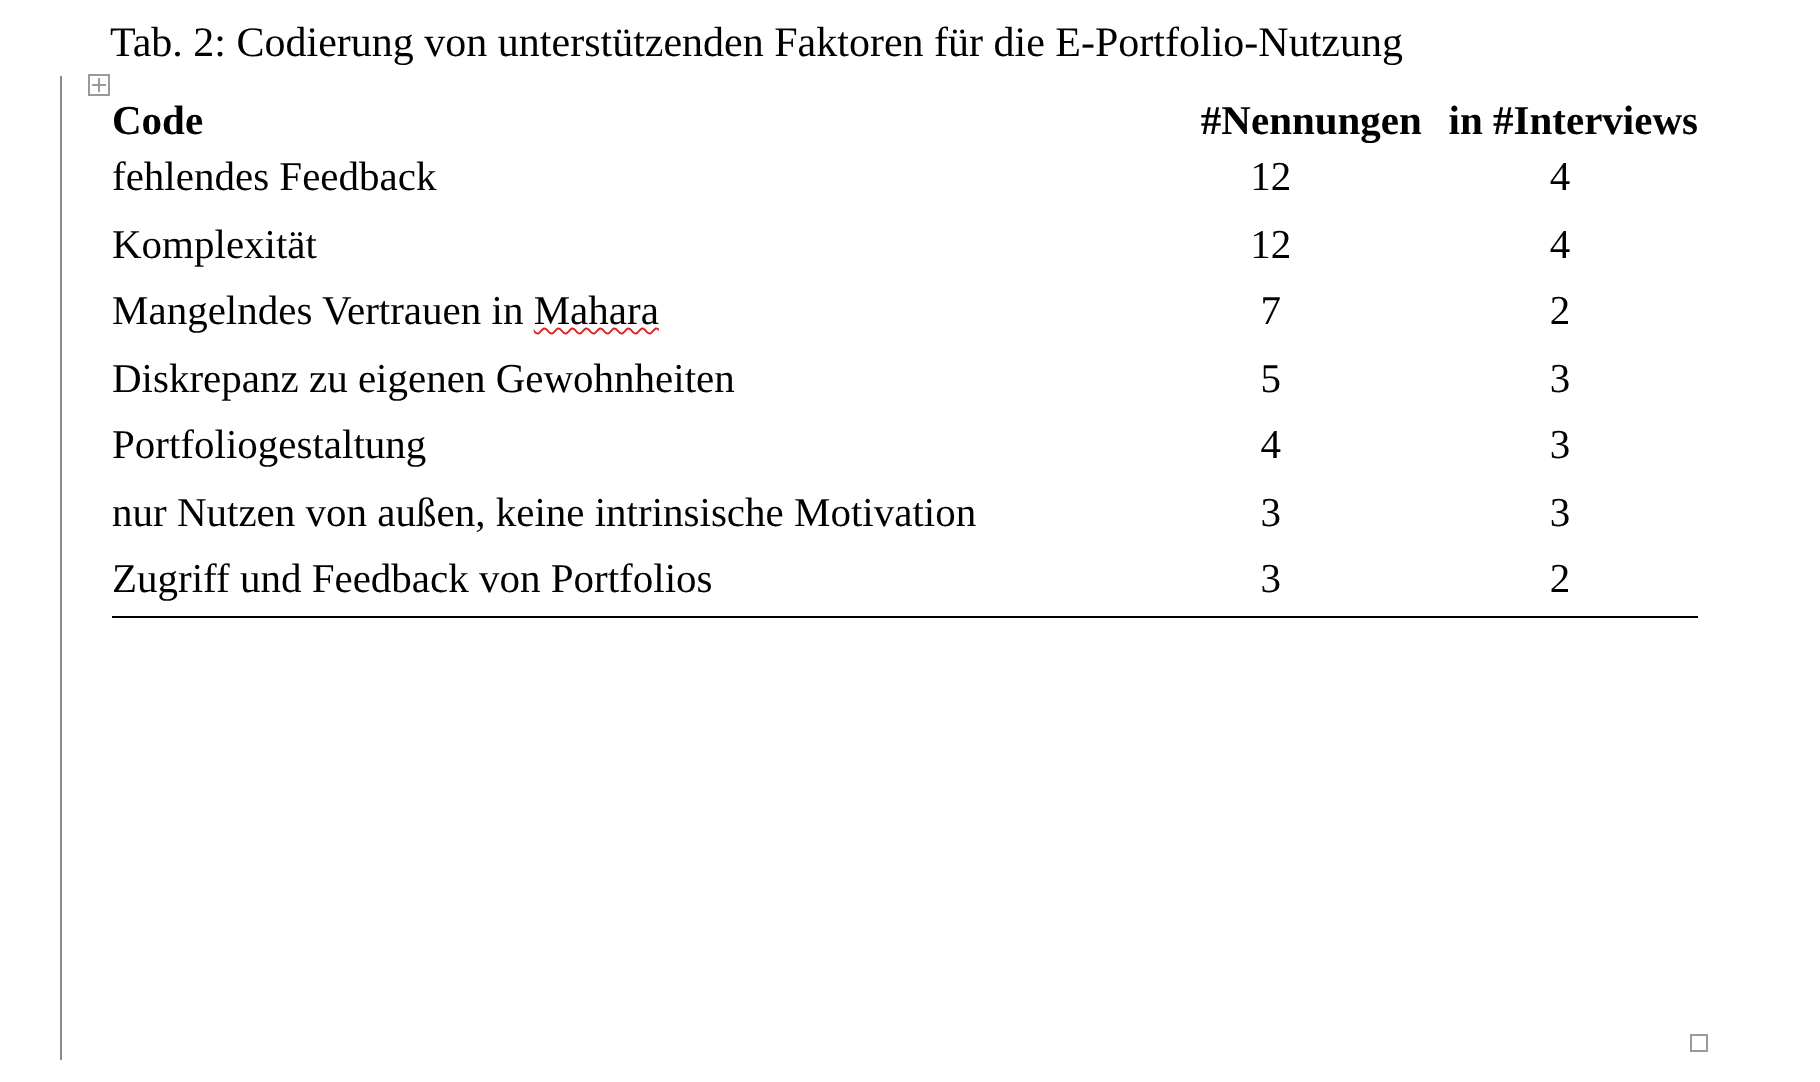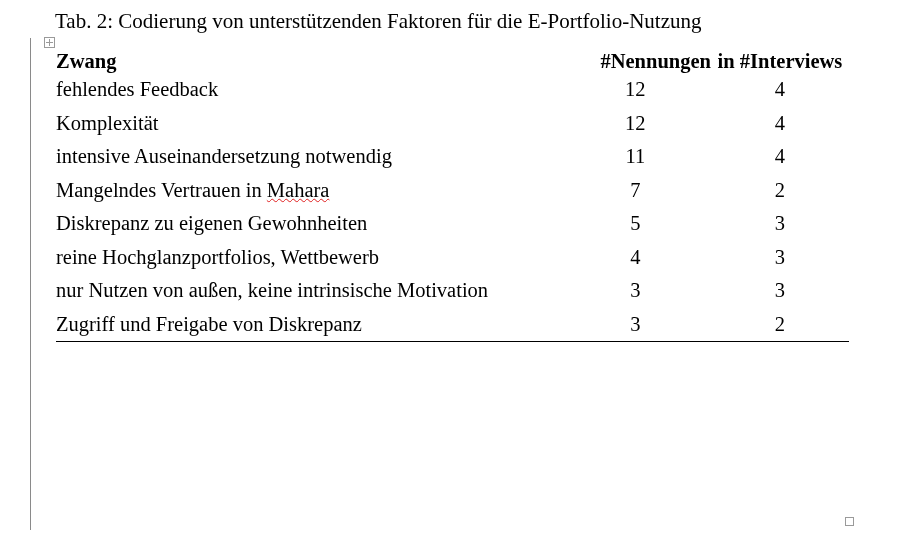--- a/index.html
+++ b/index.html
@@ -113,21 +113,21 @@
   }
   th.c-interviews, td.c-interviews {
     text-align: center;
     width: 137px;
   }
   th.c-mentions {
     text-align: right;
     padding-right: 0px;
   }
   th.c-interviews {
-    text-align: center;
+    text-align: right;
     padding-left: 2px;
   }
   tbody td {
     height: 33.5px;
     line-height: 33.5px;
   }
   tbody tr:last-child td {
     border-bottom: 1.5px solid #000000;
   }
   
@@ -154,63 +154,58 @@
 
   <div class="caption">Tab. 2: Codierung von unterstützenden Faktoren für die E-Portfolio-Nutzung</div>
 
   <div class="left-rule"></div>
 
   <div class="handle-tl"></div>
 
   <table class="doc-table">
     <thead>
       <tr>
-        <th class="c-code">Zwang</th>
+        <th class="c-code">Code</th>
         <th class="c-mentions">#Nennungen</th>
         <th class="c-interviews">in #Interviews</th>
       </tr>
     </thead>
     <tbody>
       <tr>
         <td class="c-code">fehlendes Feedback</td>
         <td class="c-mentions">12</td>
         <td class="c-interviews">4</td>
       </tr>
       <tr>
         <td class="c-code">Komplexität</td>
         <td class="c-mentions">12</td>
         <td class="c-interviews">4</td>
       </tr>
       <tr>
-        <td class="c-code">intensive Auseinandersetzung notwendig</td>
-        <td class="c-mentions">11</td>
-        <td class="c-interviews">4</td>
-      </tr>
-      <tr>
         <td class="c-code"><span>Mangelndes Vertrauen in </span><span class="squiggle">Mahara</span></td>
         <td class="c-mentions">7</td>
         <td class="c-interviews">2</td>
       </tr>
       <tr>
         <td class="c-code">Diskrepanz zu eigenen Gewohnheiten</td>
         <td class="c-mentions">5</td>
         <td class="c-interviews">3</td>
       </tr>
       <tr>
-        <td class="c-code">reine Hochglanzportfolios, Wettbewerb</td>
+        <td class="c-code">Portfoliogestaltung</td>
         <td class="c-mentions">4</td>
         <td class="c-interviews">3</td>
       </tr>
       <tr>
         <td class="c-code">nur Nutzen von außen, keine intrinsische Motivation</td>
         <td class="c-mentions">3</td>
         <td class="c-interviews">3</td>
       </tr>
       <tr>
-        <td class="c-code">Zugriff und Freigabe von Diskrepanz</td>
+        <td class="c-code">Zugriff und Feedback von Portfolios</td>
         <td class="c-mentions">3</td>
         <td class="c-interviews">2</td>
       </tr>
     </tbody>
   </table>
 
   <div class="handle-br"></div>
 
 </div>
 

